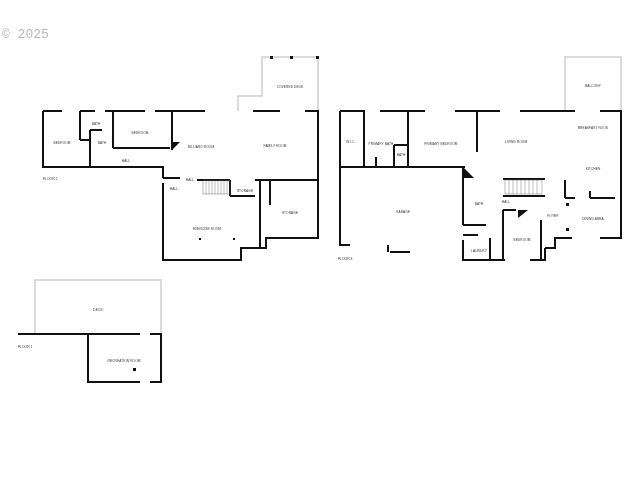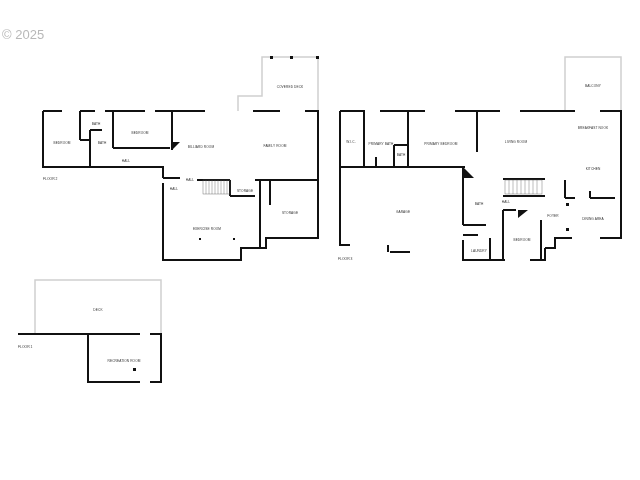--- a/index.html
+++ b/index.html
@@ -1,17 +1,17 @@
 <!DOCTYPE html>
 <html><head>
 <meta charset="utf-8">
 <style>
   html,body{margin:0;padding:0;background:#fff;}
   body{width:640px;height:480px;position:relative;overflow:hidden;font-family:"Liberation Sans",sans-serif;}
-  .copyright{position:absolute;left:2px;top:27px;font-size:13px;color:#b8b8b8;font-family:Liberation Sans, sans-serif;}
+  .copyright{position:absolute;left:2px;top:27px;font-size:13px;color:#b8b8b8;font-family:Liberation Mono, monospace;}
   svg{position:absolute;left:0;top:0;}
   .lbl{position:absolute;font-size:3.2px;color:#333;letter-spacing:0.1px;text-transform:uppercase;white-space:nowrap;transform:translate(-50%,-50%);}
   .flabel{position:absolute;font-size:3.4px;color:#333;white-space:nowrap;}
 </style>
 </head>
 <body>
 
 <div class="copyright">© 2025</div>
 
 <svg width="640" height="480" viewBox="0 0 640 480">

